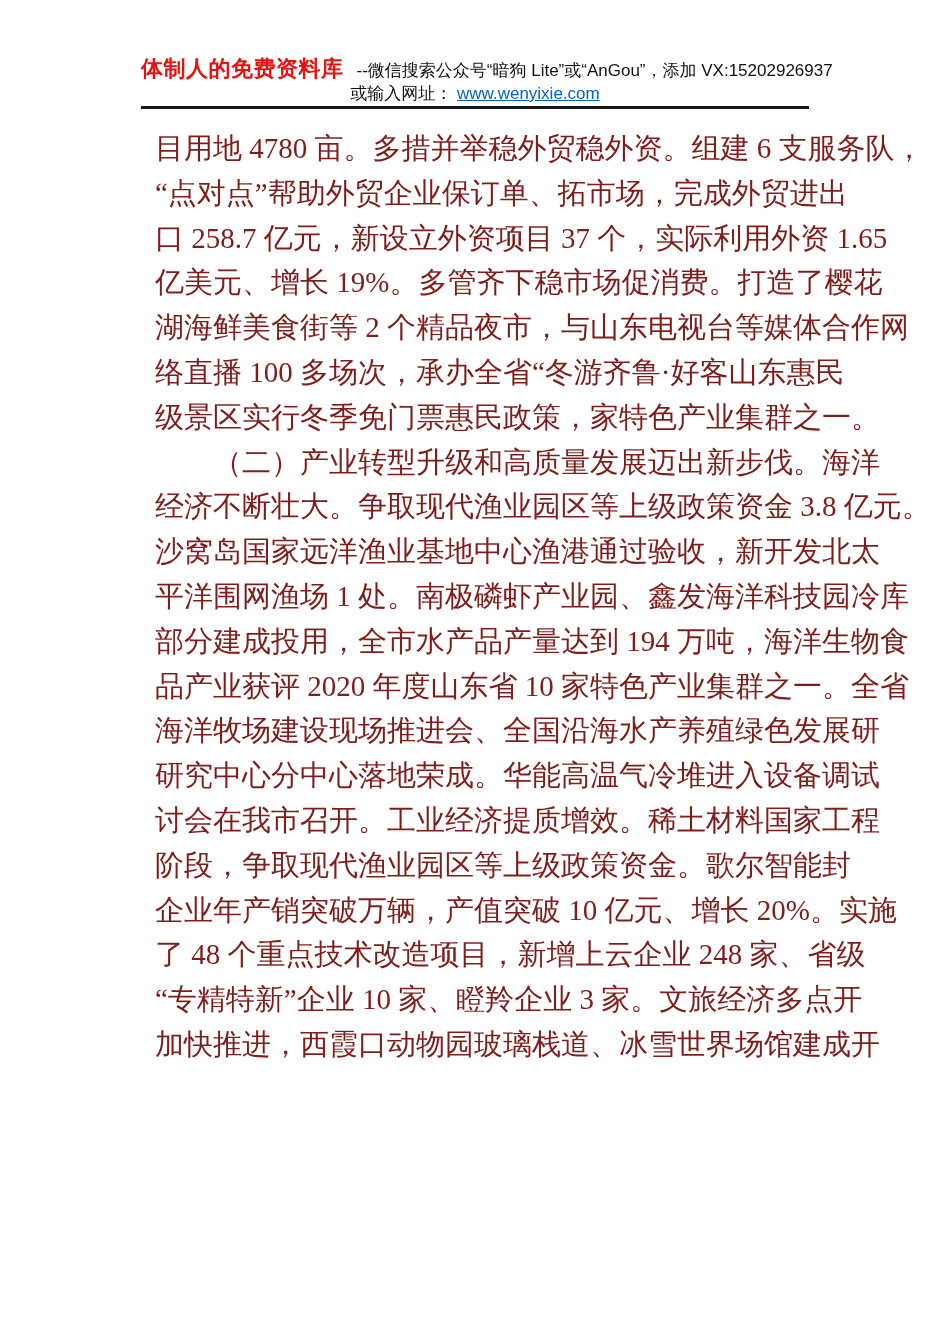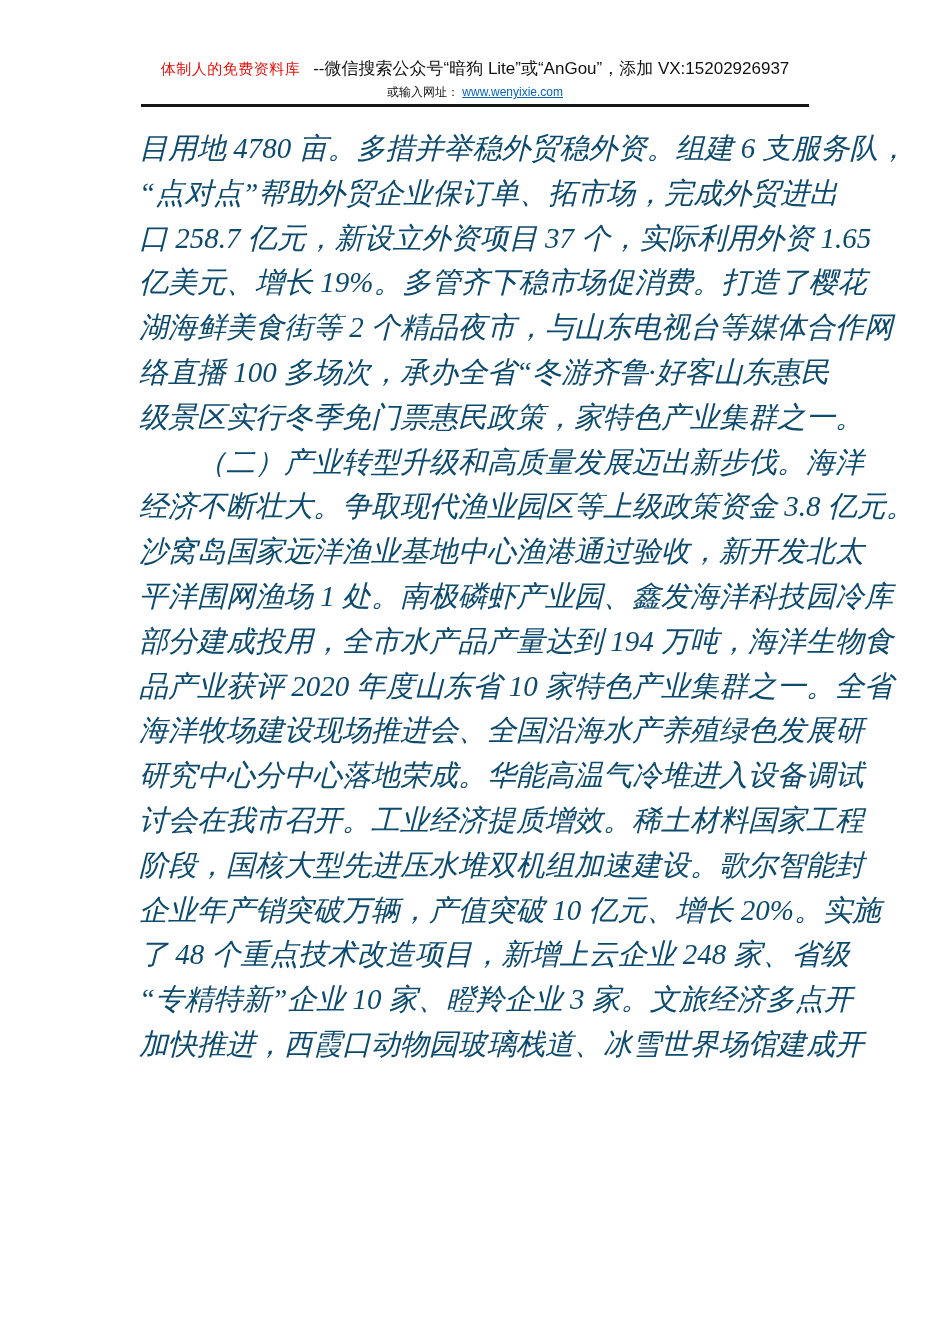--- a/index.html
+++ b/index.html
@@ -23,48 +23,47 @@
     text-align: center;
     font-family: "Liberation Sans", "DejaVu Sans", sans-serif;
     border-bottom: 3px solid #161616;
     padding-bottom: 3px;
   }
   .header-line1 {
     white-space: nowrap;
     line-height: 26px;
   }
   .brand {
-    font-size: 15px;
-    font-weight: normal;
+    font-size: 22px;
+    font-weight: bold;
     letter-spacing: 0.5px;
   }
   .promo {
     font-size: 17px;
     color: #111111;
     margin-left: 13px;
   }
   .header-line2 {
-    font-size: 12px;
+    font-size: 17px;
     line-height: 18px;
     color: #111111;
     margin-top: 1px;
   }
   .link {
     text-decoration: underline;
     cursor: pointer;
   }
 
   
   .docbody {
     position: absolute;
-    left: 139px;
+    left: 155px;
     top: 126px;
     width: 667px;
-    color: #0c4a6e;
-    font-style: italic;
+    color: #7f1d1d;
   }
   .line {
     font-size: 29px;
     height: 44.8px;
     line-height: 44.8px;
     white-space: nowrap;
     text-align: justify;
     text-align-last: justify;
     text-justify: inter-character;
     overflow: visible;
@@ -98,20 +97,20 @@
       <div class="line">级景区实行冬季免门票惠民政策，家特色产业集群之一。</div>
       <div class="line indent">（二）产业转型升级和高质量发展迈出新步伐。海洋</div>
       <div class="line">经济不断壮大。争取现代渔业园区等上级政策资金 3.8 亿元。</div>
       <div class="line">沙窝岛国家远洋渔业基地中心渔港通过验收，新开发北太</div>
       <div class="line">平洋围网渔场 1 处。南极磷虾产业园、鑫发海洋科技园冷库</div>
       <div class="line">部分建成投用，全市水产品产量达到 194 万吨，海洋生物食</div>
       <div class="line">品产业获评 2020 年度山东省 10 家特色产业集群之一。全省</div>
       <div class="line">海洋牧场建设现场推进会、全国沿海水产养殖绿色发展研</div>
       <div class="line">研究中心分中心落地荣成。华能高温气冷堆进入设备调试</div>
       <div class="line">讨会在我市召开。工业经济提质增效。稀土材料国家工程</div>
-      <div class="line">阶段，国核大型先进压水堆双机组加速建设。歌尔智能封</div>
+      <div class="line">阶段，争取现代渔业园区等上级政策资金。歌尔智能封</div>
       <div class="line">企业年产销突破万辆，产值突破 10 亿元、增长 20%。实施</div>
       <div class="line">了 48 个重点技术改造项目，新增上云企业 248 家、省级</div>
       <div class="line">“专精特新”企业 10 家、瞪羚企业 3 家。文旅经济多点开</div>
       <div class="line">加快推进，西霞口动物园玻璃栈道、冰雪世界场馆建成开</div>
     </div>
 
 </div>
 
 </body></html>

